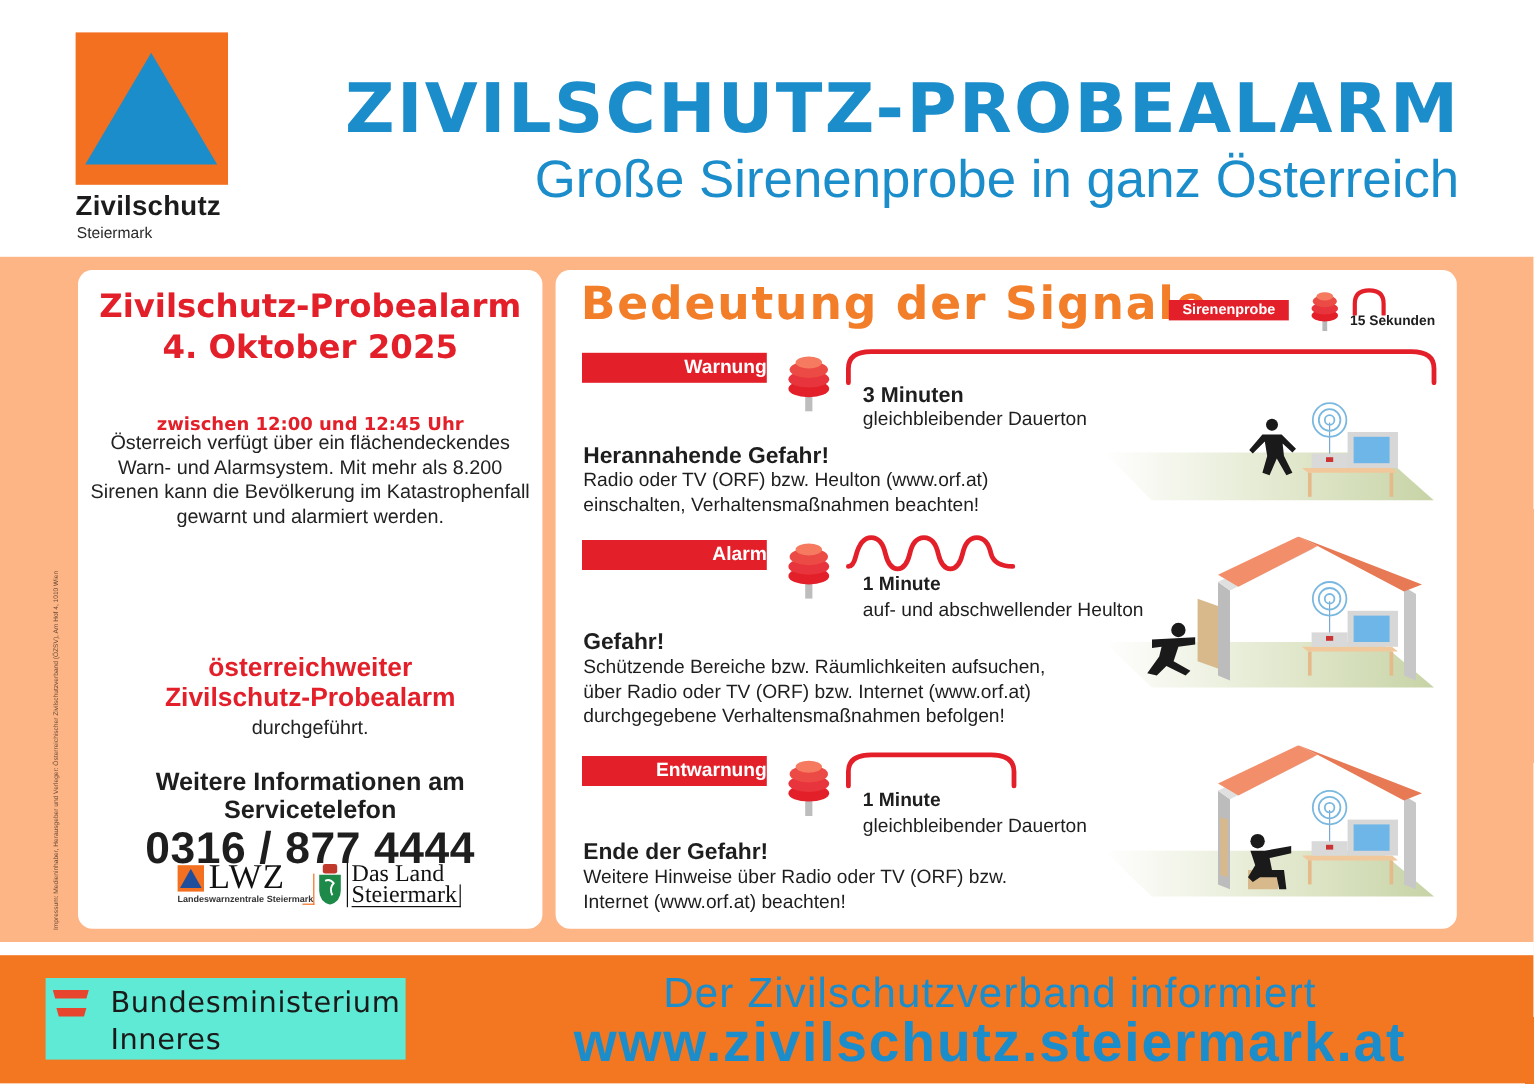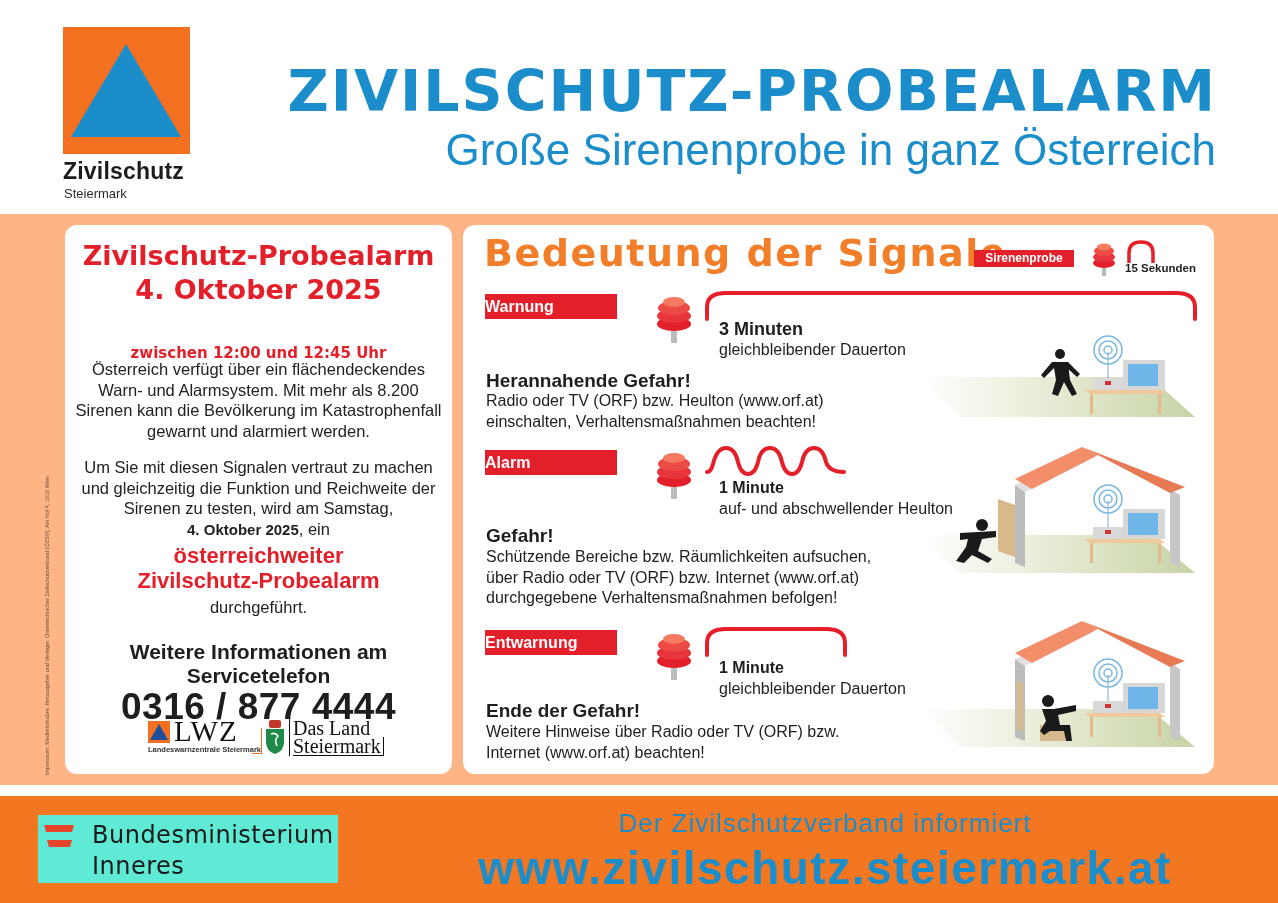--- a/index.html
+++ b/index.html
@@ -43,37 +43,37 @@
     .stmk-text span:first-child { border: none; }
 
     
     .right-panel { position: absolute; left: 463px; top: 225px; width: 751px; height: 549px; background: #fff; border-radius: 12px; }
     .rp-title { position: absolute; left: 21px; top: 6px; font-family: "DejaVu Sans", sans-serif; font-weight: bold; font-size: 38px; color: #f37e2a; letter-spacing: 1.5px; white-space: nowrap; }
     .sp-badge { position: absolute; left: 511px; top: 25px; width: 100px; height: 17px; background: #e3202a; color: #fff; font-weight: bold; font-size: 12px; text-align: center; line-height: 17px; }
     .sp-siren { position: absolute; left: 628px; top: 17px; }
     .sp-arc { position: absolute; left: 663px; top: 14px; }
     .sp-dur { position: absolute; left: 662px; top: 37px; font-weight: bold; font-size: 11.5px; color: #1e1e1e; }
 
-    .sig-label { position: absolute; left: 22px; width: 132px; height: 25px; background: #e3202a; color: #fff; font-weight: bold; font-size: 16px; text-align: left; line-height: 25px; }
+    .sig-label { position: absolute; left: 22px; width: 154px; height: 25px; background: #e3202a; color: #fff; font-weight: bold; font-size: 16px; text-align: right; line-height: 25px; }
     .sig-siren { position: absolute; left: 192px; }
     .sig-wave { position: absolute; }
     .sig-dur { position: absolute; left: 256px; font-weight: bold; font-size: 18px; color: #1e1e1e; }
     .sig-tone { position: absolute; left: 256px; font-size: 16px; color: #1e1e1e; white-space: nowrap; }
     .sig-head { position: absolute; left: 23px; font-weight: bold; font-size: 19px; color: #1e1e1e; }
     .sig-desc { position: absolute; left: 23px; font-size: 16px; line-height: 20.5px; color: #1e1e1e; white-space: nowrap; }
     .scene { position: absolute; }
 
     
     .footer-gap { position: absolute; left: 0; top: 785px; width: 1278px; height: 11px; background: #fff; }
     .footer { position: absolute; left: 0; top: 796px; width: 1278px; height: 107px; background: #f37721; }
     .bmi { position: absolute; left: 38px; top: 19px; width: 300px; height: 68px; background: #5eead4; }
     .bmi-flag { position: absolute; left: 6px; top: 8px; }
     .bmi-l1 { position: absolute; left: 54px; top: 6px; font-family: "DejaVu Sans", sans-serif; font-size: 24px; color: #1a1a1a; letter-spacing: 0.5px; }
     .bmi-l2 { position: absolute; left: 54px; top: 37px; font-family: "DejaVu Sans", sans-serif; font-size: 24px; color: #1a1a1a; letter-spacing: 0.5px; }
-    .ft-line1 { position: absolute; left: 420px; top: 12px; width: 810px; text-align: center; font-size: 26px; color: #1b8dcb; letter-spacing: 1px; white-space: nowrap; }
+    .ft-line1 { position: absolute; left: 420px; top: 12px; width: 810px; text-align: center; font-size: 35px; color: #1b8dcb; letter-spacing: 1px; white-space: nowrap; }
     .ft-url { position: absolute; left: 420px; top: 45px; width: 810px; text-align: center; font-weight: bold; font-size: 46px; color: #1b8dcb; letter-spacing: 1.5px; white-space: nowrap; }
   </style>
 </head>
 <body>
 
 <div class="header">
   <div class="logo-box">
     <svg width="127" height="127" viewBox="0 0 127 127">
       <polygon points="63,17 118,110 8,110" fill="#1b8dcb"></polygon>
     </svg>
@@ -87,21 +87,20 @@
 <div class="band"></div>
 <div class="imprint">Impressum: Medieninhaber, Herausgeber und Verleger: Österreichischer Zivilschutzverband (ÖZSV), Am Hof 4, 1010 Wien</div>
 
 <div class="left-panel">
   <div class="lp-title">
     <div>Zivilschutz-Probealarm</div>
     <div>4. Oktober 2025</div>
   </div>
   <div class="lp-time">zwischen 12:00 und 12:45 Uhr</div>
   <div class="lp-p1">Österreich verfügt über ein flächendeckendes Warn- und Alarmsystem. Mit mehr als 8.200 Sirenen kann die Bevölkerung im Katastrophenfall gewarnt und alarmiert werden.</div>
-  <div class="lp-p2"><span>Um Sie mit diesen Signalen vertraut zu machen und gleichzeitig die Funktion und Reichweite der Sirenen zu testen, wird am Samstag,</span><br><b>4. Oktober 2025</b><span>, ein</span></div>
   <div class="lp-red">
     <div>österreichweiter</div>
     <div>Zivilschutz-Probealarm</div>
   </div>
   <div class="lp-done">durchgeführt.</div>
   <div class="lp-info">Weitere Informationen am Servicetelefon</div>
   <div class="lp-phone">0316 / 877 4444</div>
 
   <div class="lwz">
     <div class="lwz-tri">

